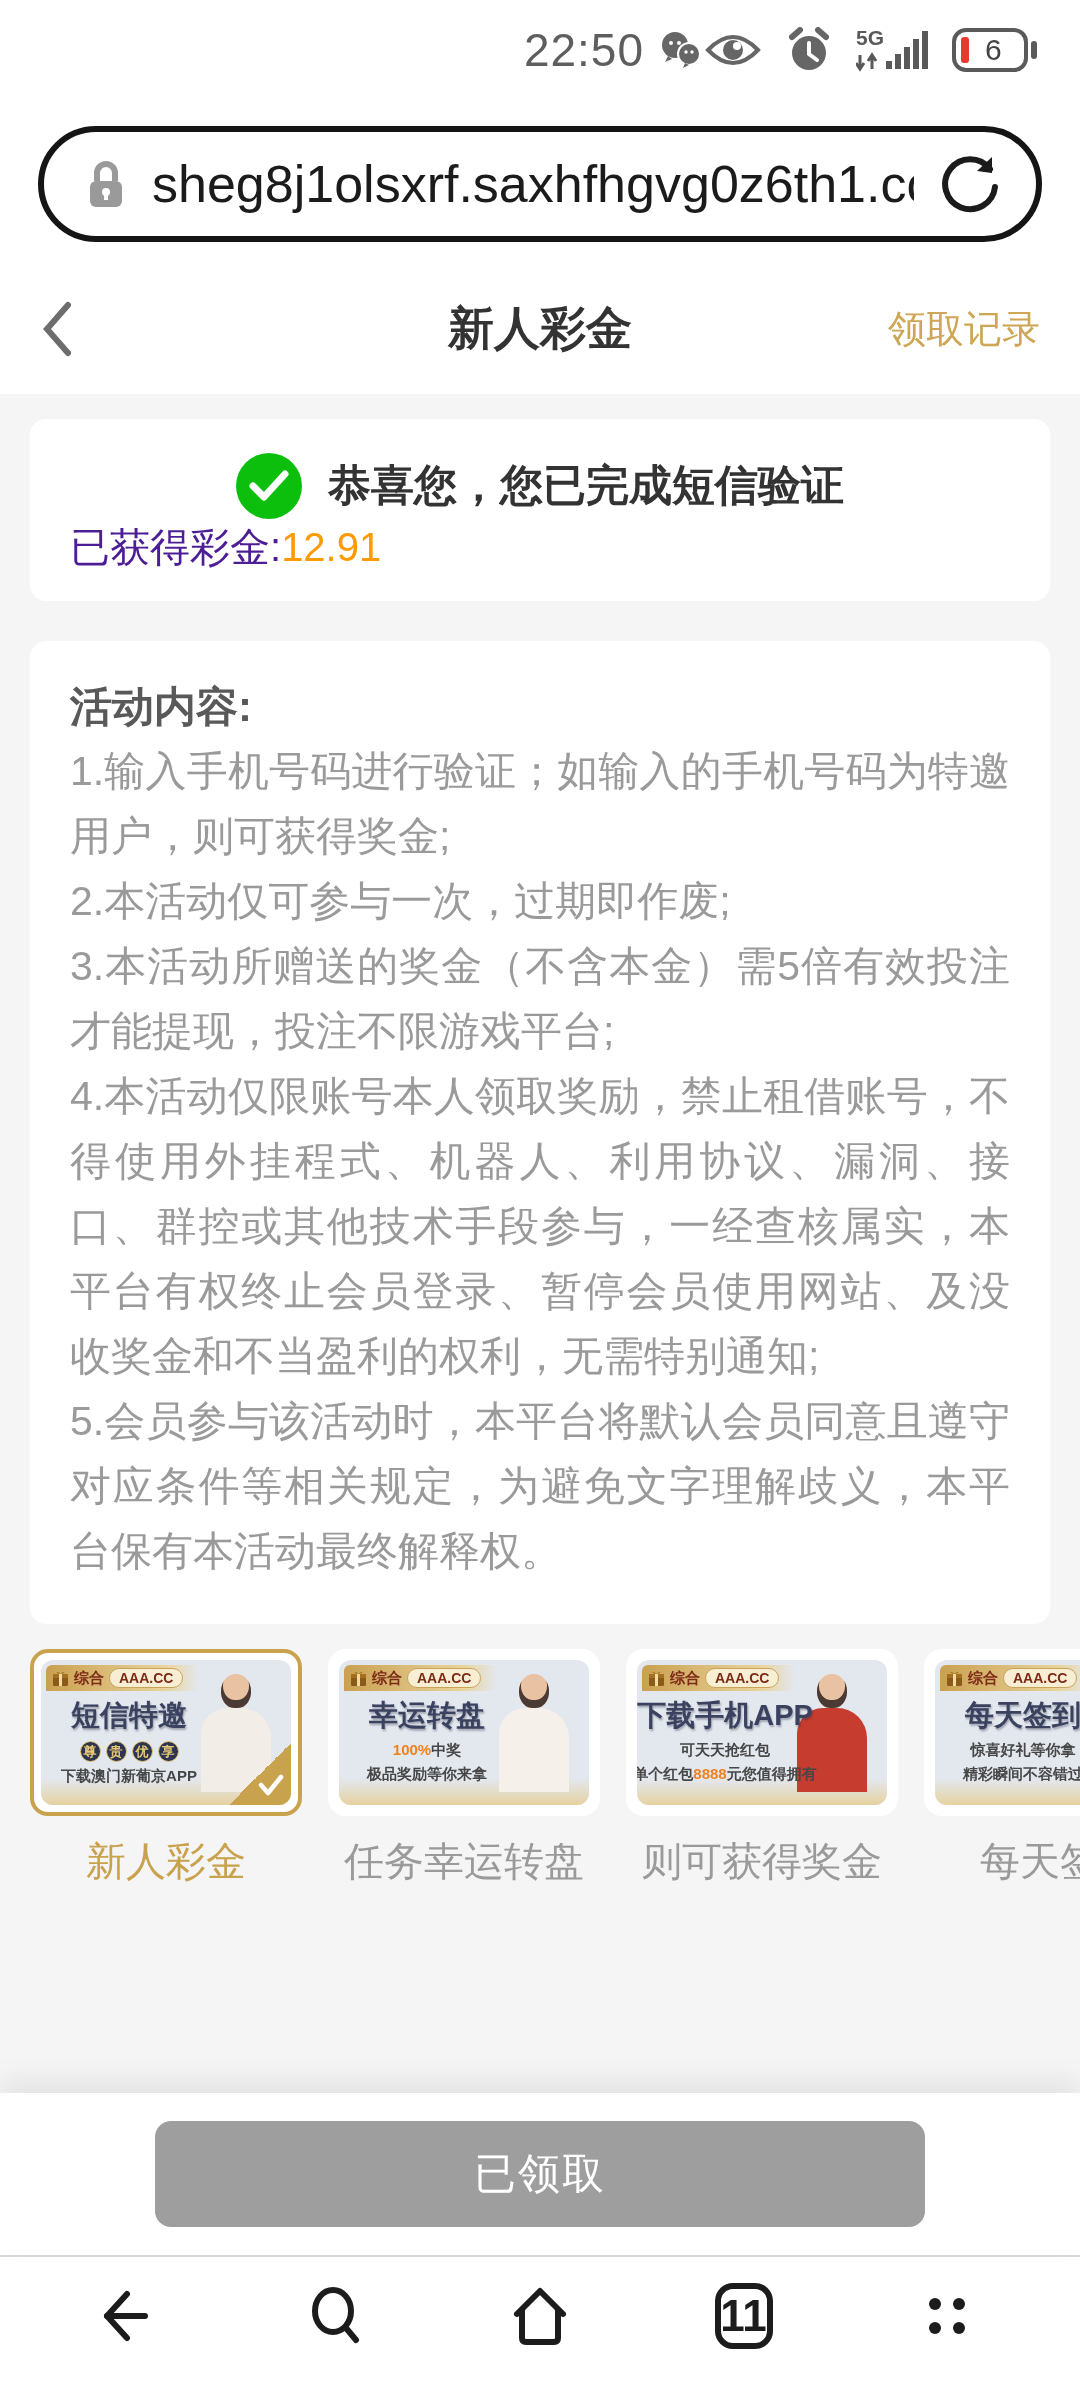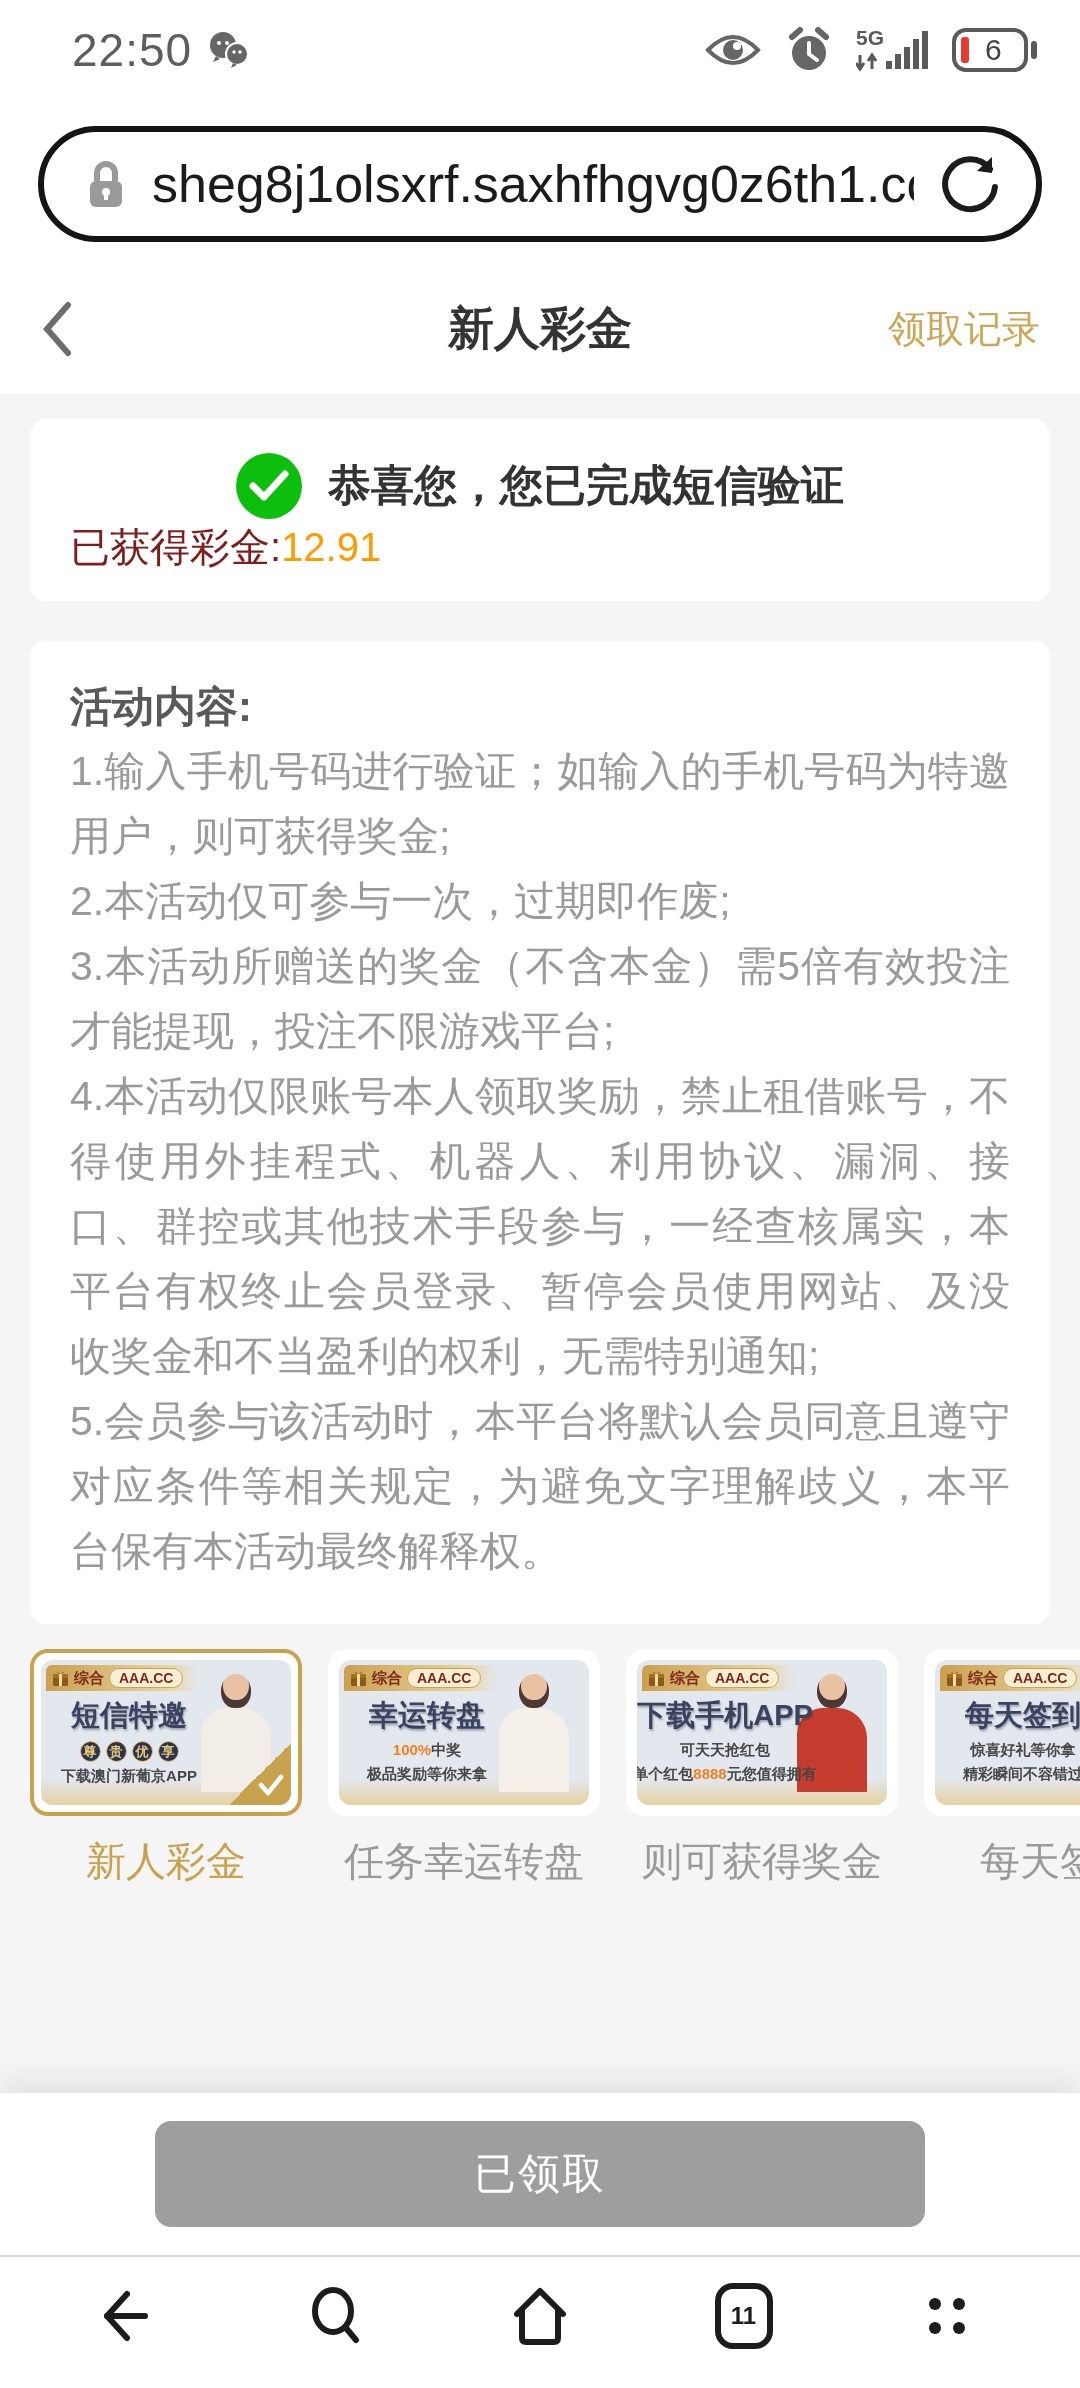--- a/index.html
+++ b/index.html
@@ -8,21 +8,21 @@
     height:2388px;
     font-family:"Liberation Sans","DejaVu Sans",sans-serif;
     background:#fff;
     display:flex; flex-direction:column;
     overflow:hidden;
     color:#333;
   }
   
   .status-bar{
     height:100px; background:#fff; flex:0 0 auto;
-    display:flex; align-items:center; justify-content:space-between;
+    display:flex; align-items:center; justify-content:flex-end;
     padding:0 42px 0 72px;
   }
   .status-left{ display:flex; align-items:center; gap:14px; }
   .status-time{ font-size:46px; color:#5e5e5e; letter-spacing:1px; }
   .status-right{ display:flex; align-items:center; gap:22px; }
   .sicon{ display:flex; align-items:center; }
   
   .url-section{ background:#fff; padding:26px 38px 22px; flex:0 0 auto; }
   .url-pill{
     height:116px; border:6px solid #151515; border-radius:60px;
@@ -59,21 +59,21 @@
   }
   .check-row{
     display:flex; align-items:center; justify-content:center; gap:26px;
   }
   .check-circle{
     width:66px; height:66px; border-radius:50%; background:#0dbf0d;
     display:flex; align-items:center; justify-content:center; flex:0 0 auto;
   }
   .success-msg{ font-size:43px; font-weight:600; color:#333; }
   .bonus-line{ position:absolute; left:40px; bottom:26px; font-size:40px; }
-  .bonus-label{ color:#7f1d1d; }
+  .bonus-label{ color:#4c1d95; }
   .bonus-value{ color:#ff9a00; }
   .rules-card{ margin-top:40px; padding:34px 40px 40px; }
   .rules-title{ font-size:42px; font-weight:700; color:#595959; line-height:64px; }
   .rule-line{ font-size:41px; color:#9a9a9a; line-height:65px; text-align:justify; }
   
   .banners-row{
     margin-top:25px; padding-left:30px; display:flex; gap:26px;
     overflow:hidden; flex:0 0 auto; align-items:flex-start;
   }
   .banner-item{ flex:0 0 auto; width:272px; }
@@ -154,21 +154,21 @@
   }
   
   .bottom-nav{
     flex:0 0 auto; height:133px; background:#fff; border-top:2px solid #d9d9d9;
     display:flex; align-items:center; justify-content:space-between; padding:0 88px 14px;
   }
   .nav-btn{ display:flex; align-items:center; justify-content:center; width:90px; }
   .tab-counter{
     width:58px; height:66px; border:6px solid #1c1c1c; border-radius:18px;
     display:flex; align-items:center; justify-content:center;
-    font-size:24px; font-weight:600; color:#1c1c1c;
+    font-size:44px; font-weight:600; color:#1c1c1c;
   }
 </style>
 </head>
 <body>
 
 <div class="status-bar">
   <div class="status-left">
     <span class="status-time">22:50</span>
     <span class="sicon">
       <svg width="46" height="40" viewBox="0 0 46 40">

